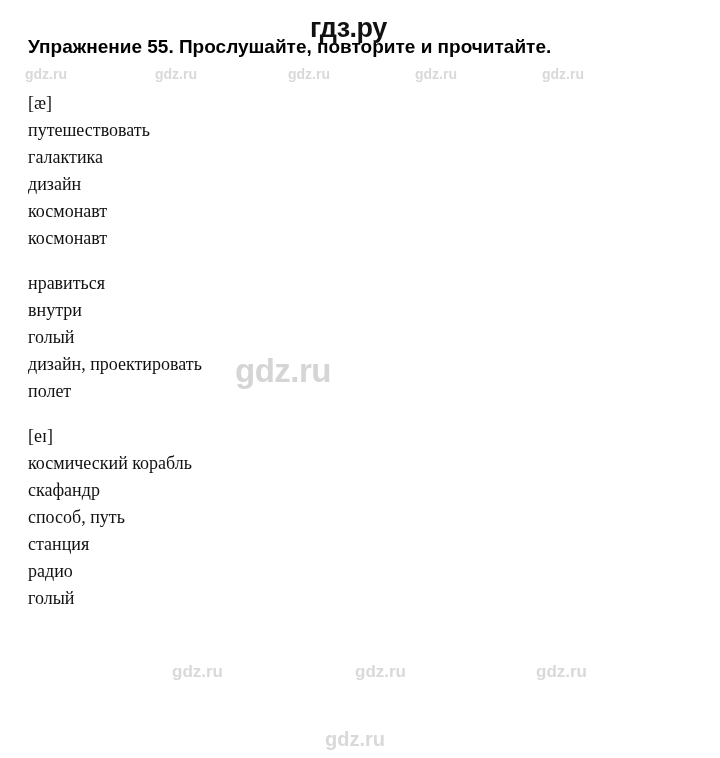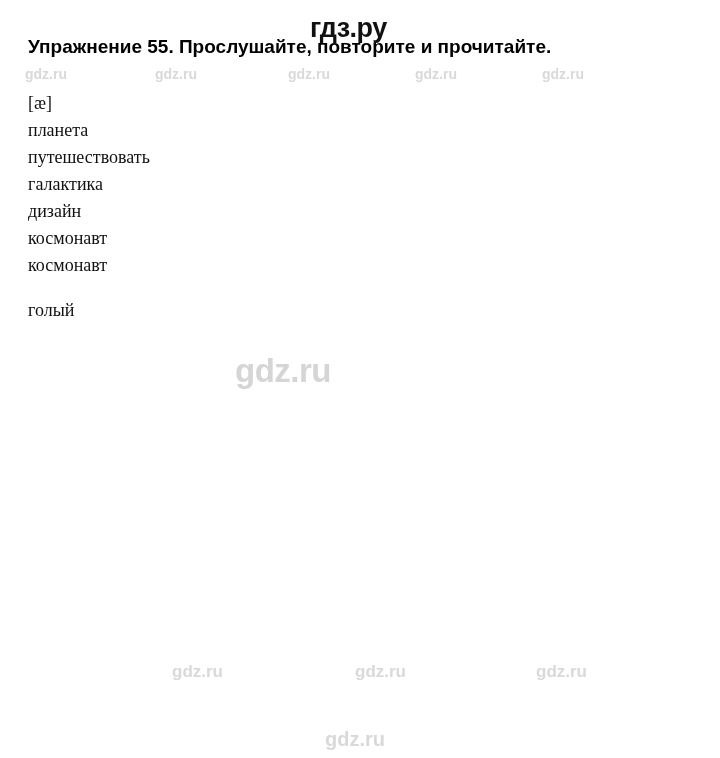--- a/index.html
+++ b/index.html
@@ -112,26 +112,38 @@
 <div class="wm wm-mid wm-row-low c0">gdz.ru</div>
 <div class="wm wm-mid wm-row-low c1">gdz.ru</div>
 <div class="wm wm-mid wm-row-low c2">gdz.ru</div>
 
 <div class="wm wm-bottom wm-footer">gdz.ru</div>
 
 <div class="content">
 
   <div class="group">
     <div class="group-symbol">[æ]</div>
-    <div class="word">планета</div>
     <div class="word">путешествовать</div>
     <div class="word">галактика</div>
     <div class="word">дизайн</div>
     <div class="word">космонавт</div>
     <div class="word">космонавт</div>
   </div>
 
   <div class="group">
+    <div class="word">нравиться</div>
+    <div class="word">внутри</div>
+    <div class="word">голый</div>
+    <div class="word">дизайн, проектировать</div>
+    <div class="word">полет</div>
+  </div>
+
+  <div class="group">
+    <div class="group-symbol">[eɪ]</div>
+    <div class="word">космический корабль</div>
+    <div class="word">скафандр</div>
+    <div class="word">способ, путь</div>
+    <div class="word">станция</div>
+    <div class="word">радио</div>
     <div class="word">голый</div>
   </div>
-
 
 </div>
 
 </body></html>

